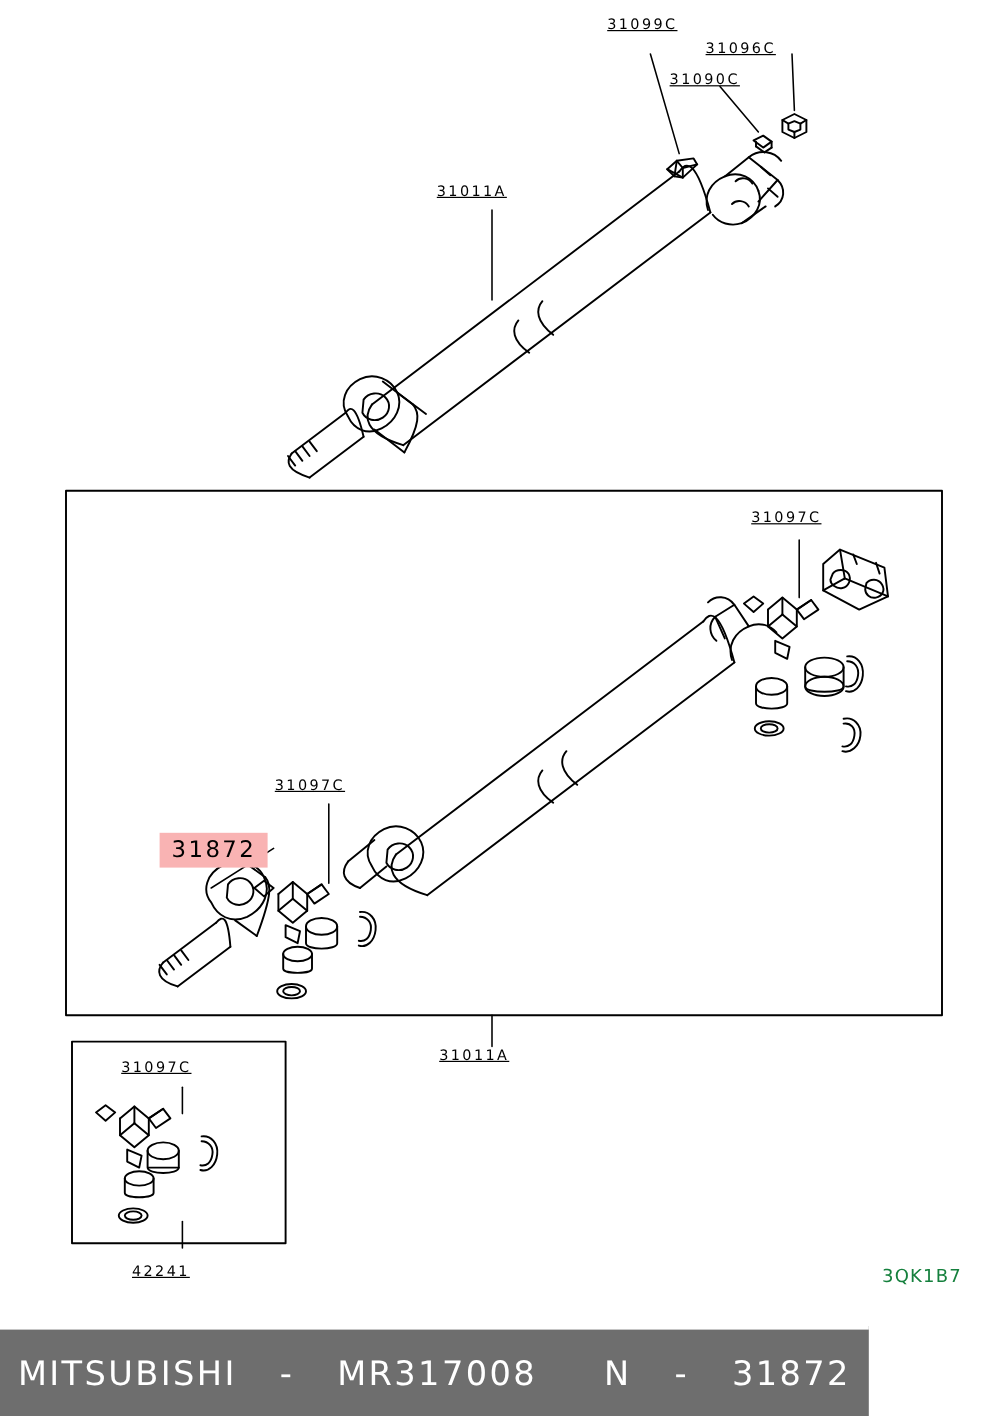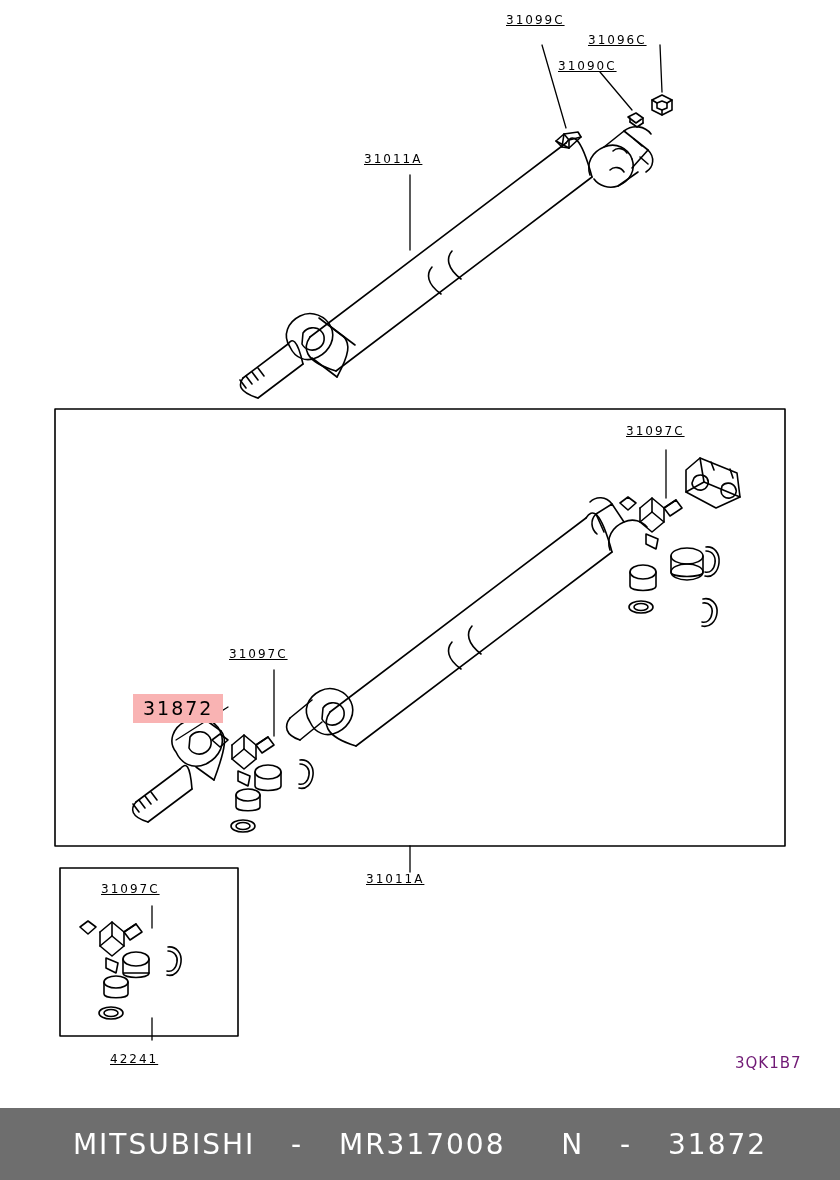--- a/index.html
+++ b/index.html
@@ -44,27 +44,27 @@
     color: #000;
     background: #f9b3b3;
     padding: 3px 10px 4px 10px;
     white-space: nowrap;
   }
   .code {
     position: absolute;
     font-family: "DejaVu Sans", sans-serif;
     font-size: 15px;
     letter-spacing: 1px;
-    color: #701a75;
+    color: #15803d;
   }
   #footer {
     position: absolute;
     left: 0;
     bottom: 0;
-    width: 840px;
+    width: 724px;
     height: 72px;
     background: #6e6e6e;
     border-top: 3px solid #ffffff;
     display: flex;
     align-items: center;
     justify-content: center;
   }
   #footer .ftxt {
     color: #ffffff;
     font-family: "DejaVu Sans", sans-serif;

